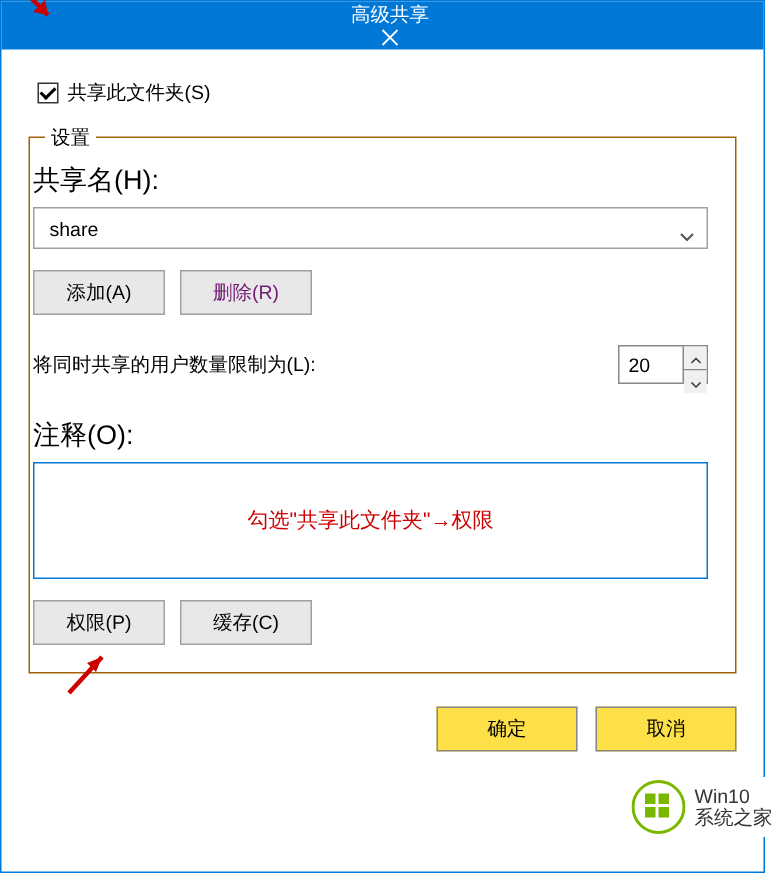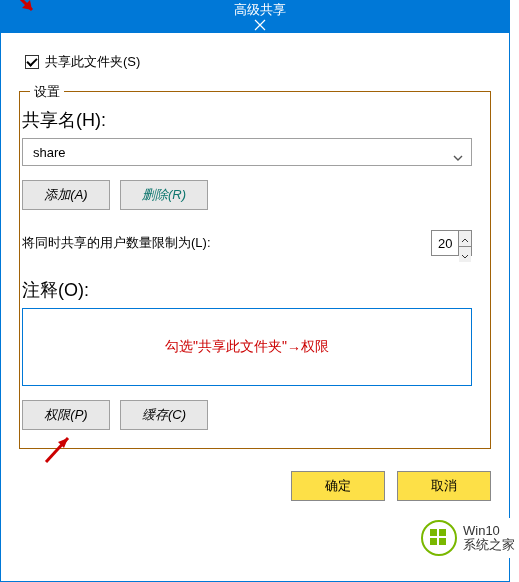--- a/index.html
+++ b/index.html
@@ -116,38 +116,37 @@
       min-width: 88px;
       height: 30px;
       border: 1px solid #a0a0a0;
       background: #e8e8e8;
       display: inline-flex;
       align-items: center;
       justify-content: center;
       font-size: 13px;
       cursor: pointer;
       padding: 0 14px;
-      font-style: italic;
     }
     .btn.disabled {
-      color: #0f766e;
+      color: #701a75;
       cursor: default;
     }
     .limit-row {
       display: flex;
       align-items: center;
       justify-content: space-between;
       margin-bottom: 22px;
     }
     .spinner {
       display: flex;
       align-items: stretch;
       border: 1px solid #888;
       height: 26px;
-      width: 41px;
+      width: 60px;
     }
     .spinner-input {
       flex: 1;
       padding: 0 6px;
       display: flex;
       align-items: center;
       font-size: 13px;
       border: none;
     }
     .spinner-btns {

